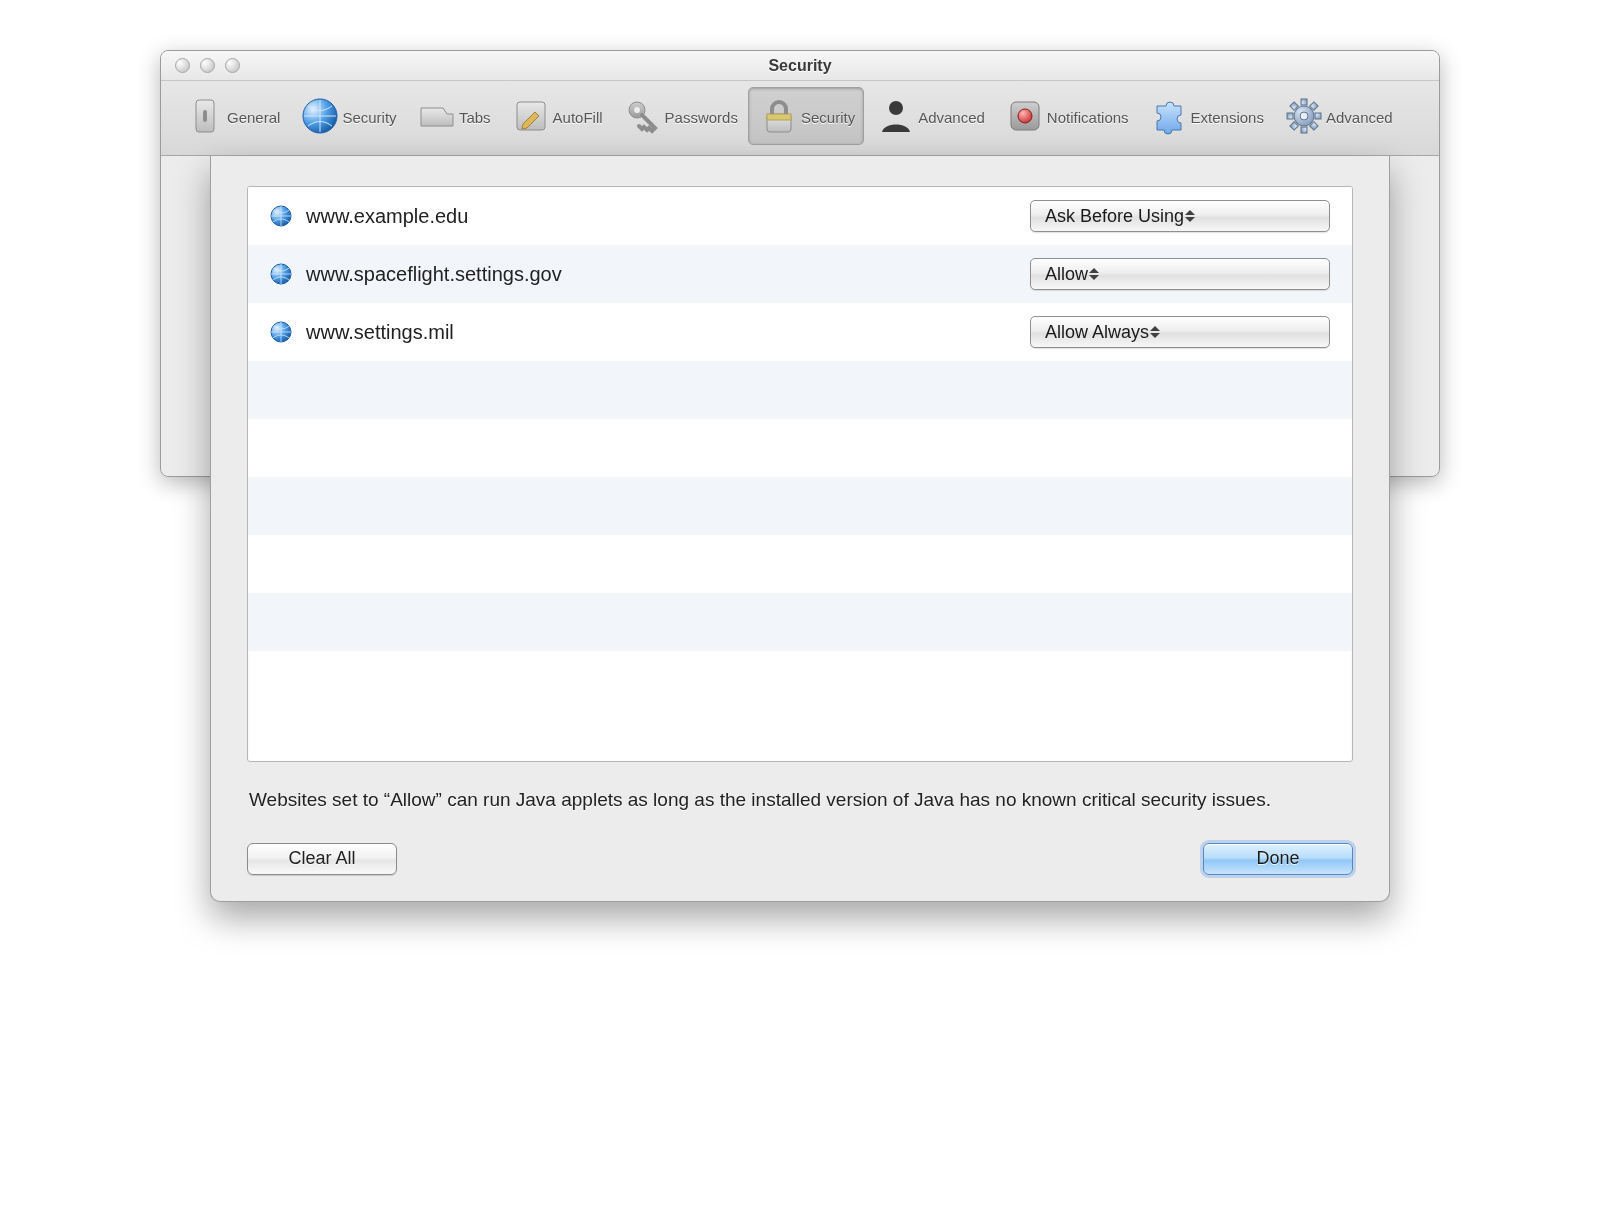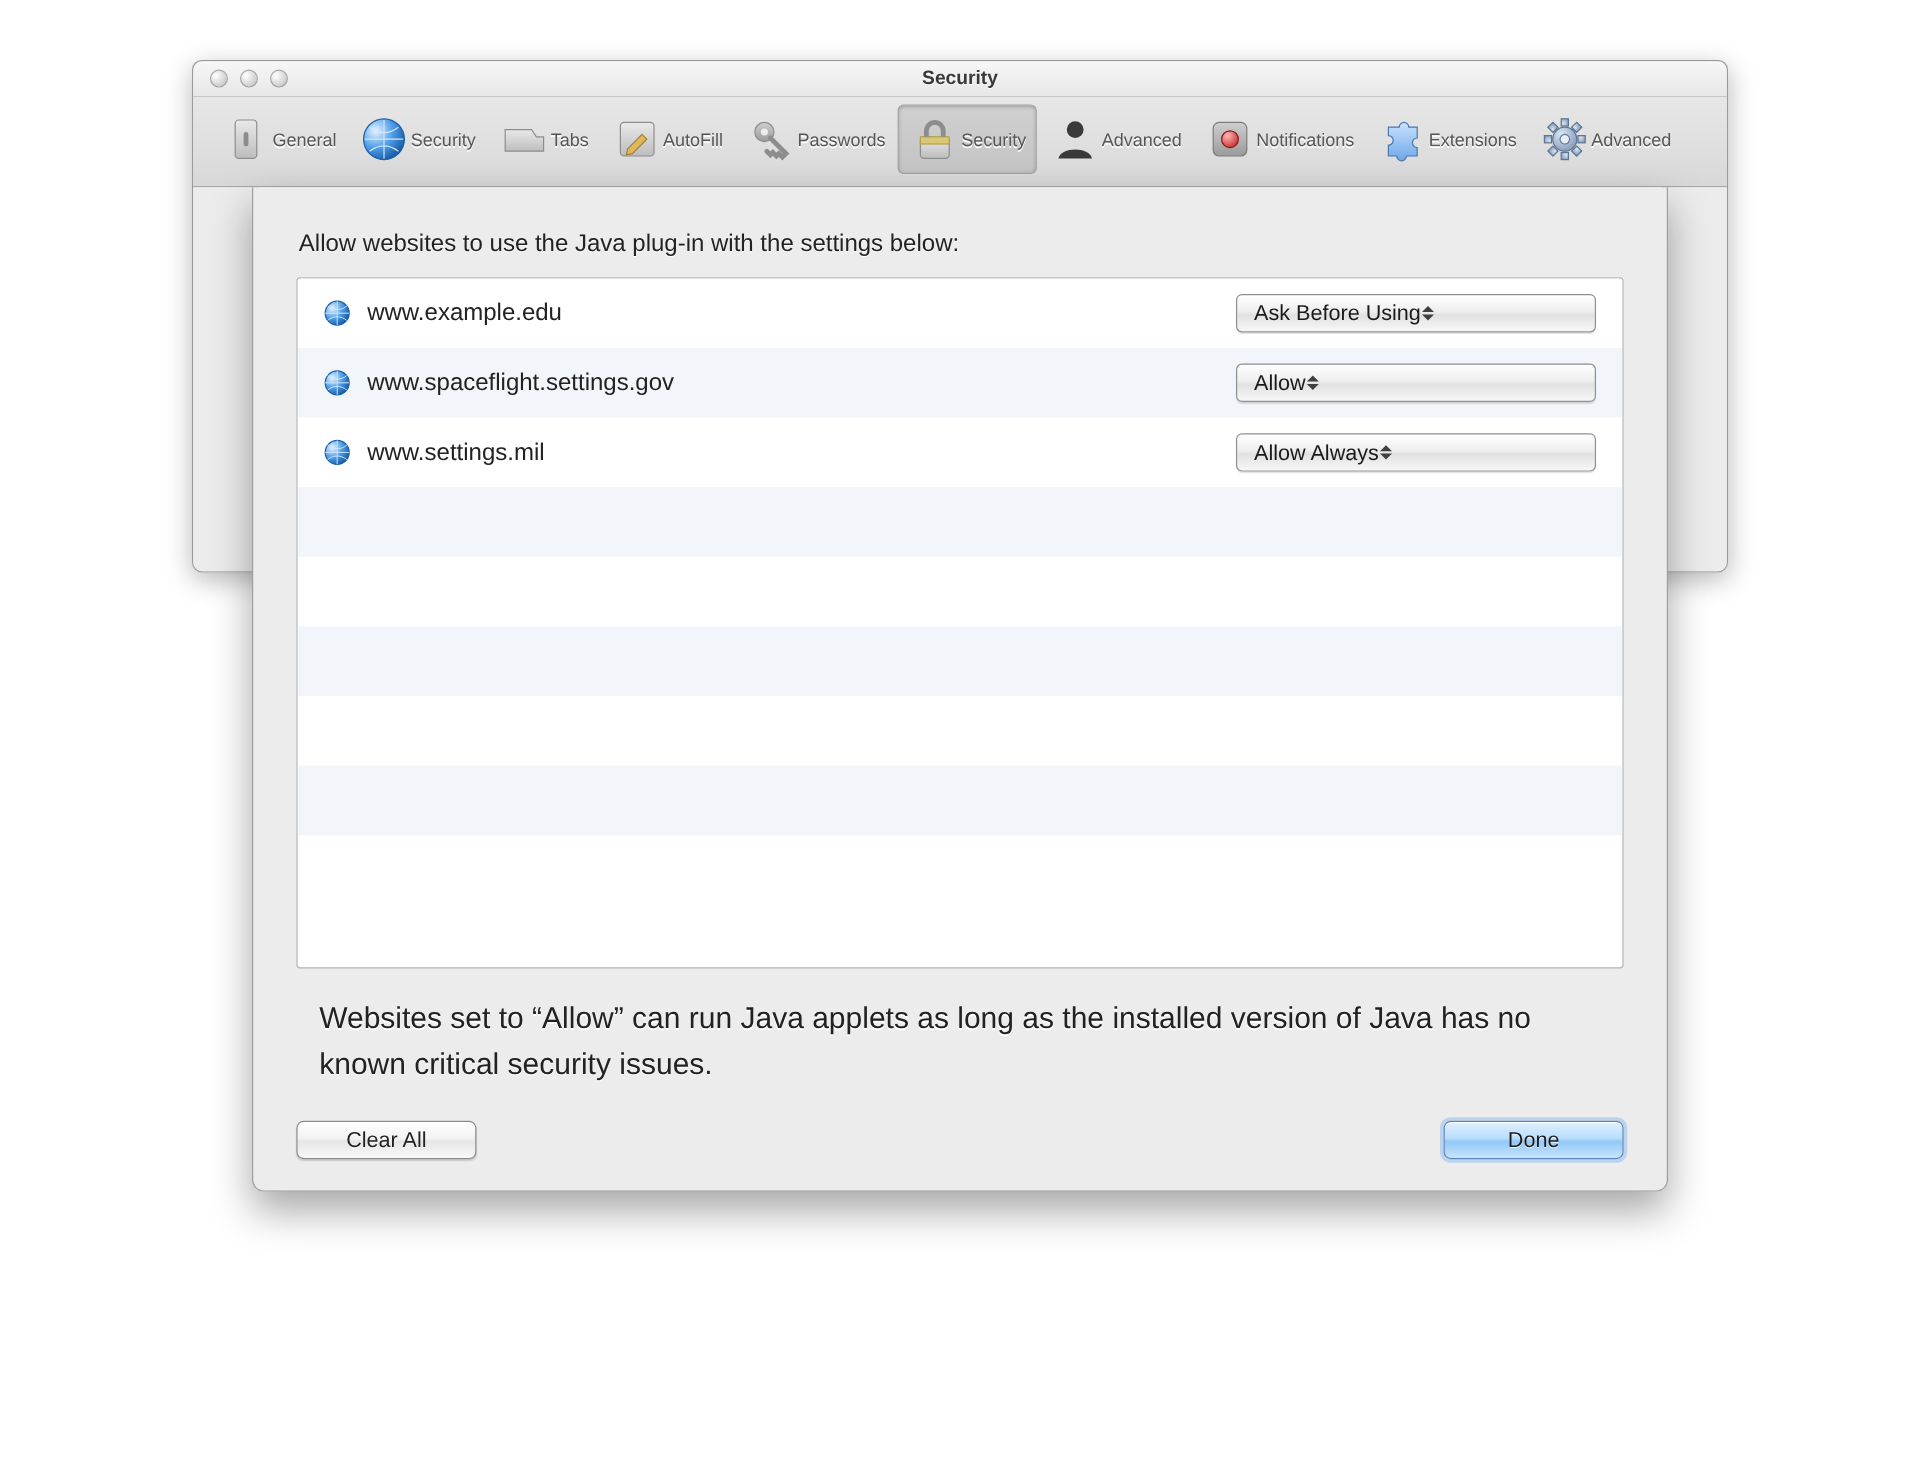--- a/index.html
+++ b/index.html
@@ -165,23 +165,23 @@
   }
   .stepper .tri-up, .stepper .tri-down {
     width: 0; height: 0;
     border-left: 5px solid transparent;
     border-right: 5px solid transparent;
   }
   .stepper .tri-up { border-bottom: 5px solid #404040; }
   .stepper .tri-down { border-top: 5px solid #404040; }
 
   .footer-text {
-    font-size: 25px;
+    font-size: 19px;
     color: #222;
-    margin: 24px 2px 0 19px;
+    margin: 24px 2px 0 2px;
     line-height: 1.5;
     text-shadow: 0 1px 0 #fff;
   }
   .button-bar {
     display: flex;
     justify-content: space-between;
     margin-top: 28px;
   }
   .push-button {
     min-width: 150px;
@@ -345,21 +345,20 @@
             </g>
           </svg>
         </div>
         <div class="toolbar-label">Advanced</div>
       </div>
     </div>
 
   <div class="parent-body">
 
     <div class="sheet">
-      <div class="sheet-heading">Allow websites to use the Java plug-in with the settings below:</div>
 
       <div class="list-box" id="list-box">
 
       <div class="row">
             <span class="globe"><svg viewBox="0 0 22 22" class="globe-svg">
                 <circle cx="11" cy="11" r="10" fill="url(#globeGrad)" stroke="#1b5fa8"></circle>
                 <path d="M1 11h20M11 1v20M3 5c5 4 11 4 16 0M3 17c5 -4 11 -4 16 0" stroke="#cfe6ff" stroke-width="0.8" fill="none"></path>
               </svg></span>
             <span class="domain">www.example.edu</span>
             <div class="dropdown">

